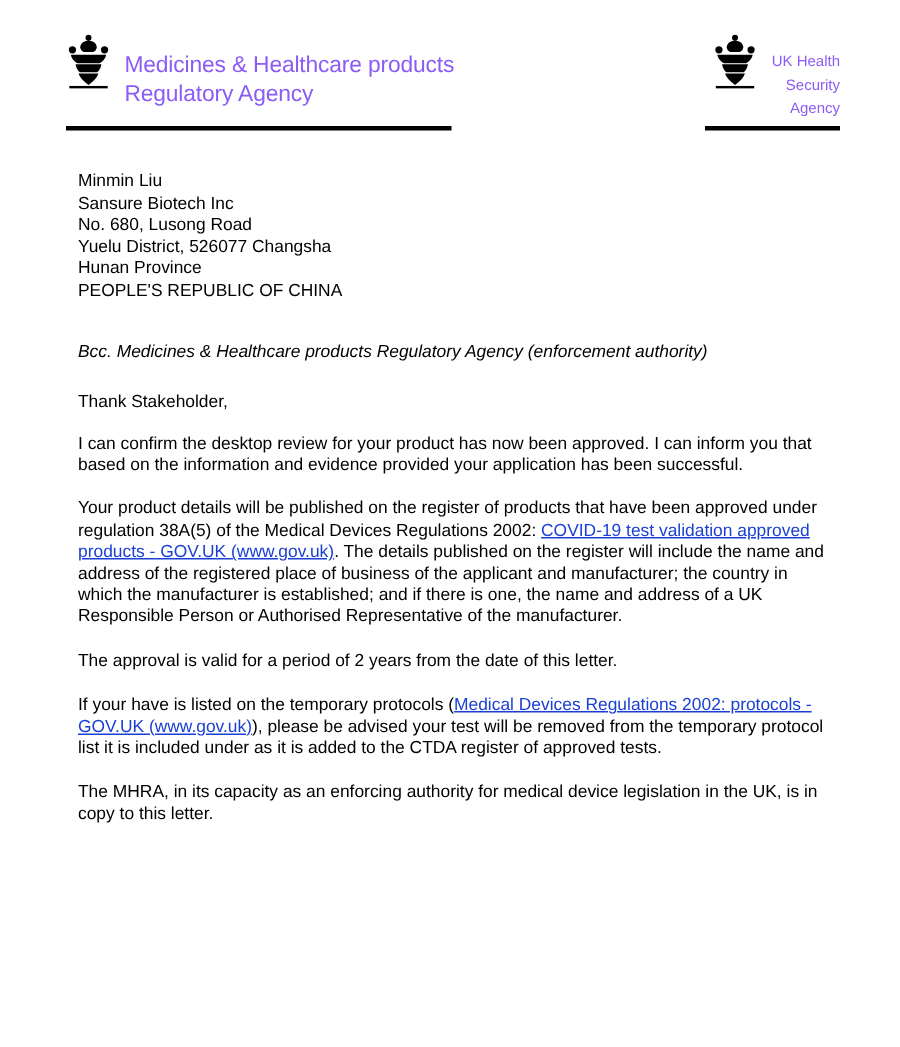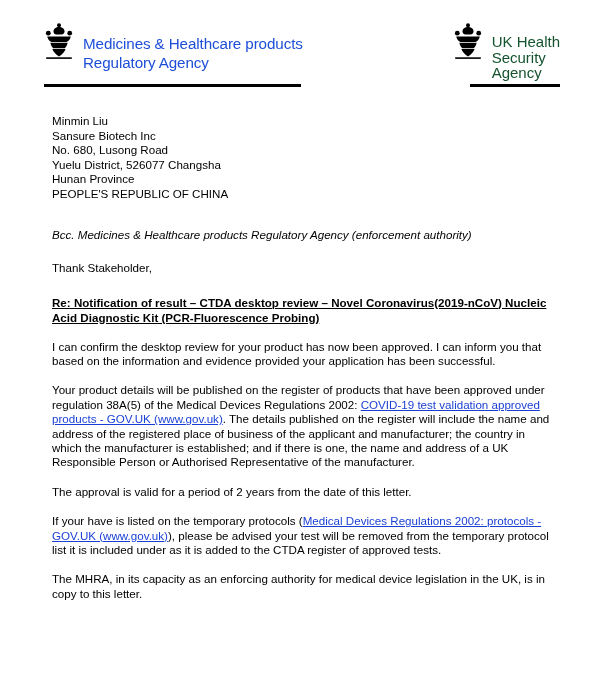--- a/index.html
+++ b/index.html
@@ -39,21 +39,21 @@
   }
   .crown {
     width: 30px;
     height: 38px;
     margin-right: 9px;
     flex: none;
   }
   .mhra-text {
     font-size: 15.2px;
     line-height: 19px;
-    color: #1d4ed8;
+    color: #8b5cf6;
     letter-spacing: -0.1px;
     padding-top: 12px;
     white-space: pre-line;
   }
   .mhra-rule {
     position: absolute;
     left: 44px;
     top: 84px;
     width: 257px;
     height: 3px;
@@ -61,25 +61,26 @@
   }
 
   .ukhsa-block {
     position: absolute;
     right: 40px;
     top: 22px;
     display: flex;
     align-items: flex-start;
   }
   .ukhsa-text {
-    font-size: 15px;
+    font-size: 10px;
     line-height: 15.5px;
-    color: #14532d;
+    color: #8b5cf6;
     white-space: pre-line;
     padding-top: 12px;
+    text-align: right;
   }
   .ukhsa-rule {
     position: absolute;
     right: 40px;
     top: 84px;
     width: 90px;
     height: 3px;
     background: #000000;
   }
 
@@ -180,21 +181,20 @@
 No. 680, Lusong Road
 Yuelu District, 526077 Changsha
 Hunan Province
 PEOPLE'S REPUBLIC OF CHINA</div>
 
 
     <div class="bcc">Bcc. Medicines &amp; Healthcare products Regulatory Agency (enforcement authority)</div>
 
     <div class="salutation">Thank Stakeholder,</div>
 
-    <div class="subject">Re: Notification of result – CTDA desktop review – Novel Coronavirus(2019-nCoV) Nucleic Acid Diagnostic Kit (PCR-Fluorescence Probing)</div>
 
 
     <p class="para">I can confirm the desktop review for your product has now been approved. I can inform you that based on the information and evidence provided your application has been successful.</p>
 
     <p class="para"><span>Your product details will be published on the register of products that have been approved under regulation 38A(5) of the Medical Devices Regulations 2002: </span><a class="lnk" href="#">COVID-19 test validation approved products - GOV.UK (www.gov.uk)</a><span>. The details published on the register will include the name and address of the registered place of business of the applicant and manufacturer; the country in which the manufacturer is established; and if there is one, the name and address of a UK Responsible Person or Authorised Representative of the manufacturer.</span></p>
 
     <p class="para">The approval is valid for a period of 2 years from the date of this letter.</p>
 
     <p class="para"><span>If your have is listed on the temporary protocols (</span><a class="lnk" href="#">Medical Devices Regulations 2002: protocols - GOV.UK (www.gov.uk)</a><span>), please be advised your test will be removed from the temporary protocol list it is included under as it is added to the CTDA register of approved tests.</span></p>
 

